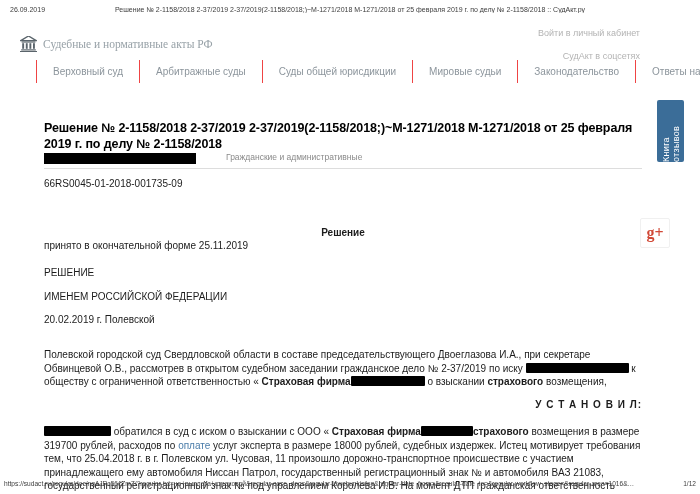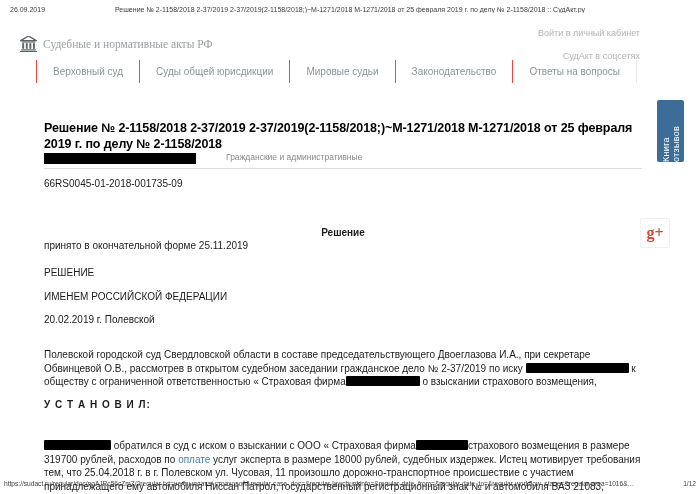--- a/index.html
+++ b/index.html
@@ -50,23 +50,23 @@
   .redact-bar { background:#000; height:11px; width:152px; flex:0 0 auto; }
   .category { font-size:8.5px; color:#8a8a8a; margin-left:2px; }
   hr { border:none; border-top:1px solid #ddd; margin:4px 0 8px; }
   .case-uid { margin-bottom:35px; }
   .center-b { text-align:center; font-weight:bold; }
   .prinjato { margin-bottom:13px; }
   .p-reshenie { margin-bottom:11px; }
   .p-imenem { margin-bottom:9px; }
   .p-date { margin-bottom:22px; }
   .para { margin-bottom:9px; }
-  .ustanovil { text-align:left; font-weight:bold; letter-spacing:1px; margin-bottom:28px; }
+  .ustanovil { text-align:right; font-weight:bold; letter-spacing:1px; margin-bottom:14px; }
   .redacted { display:inline-block; height:10px; background:#000; vertical-align:-1px; border-radius:1px; }
-  .b { font-weight:normal; }
+  .b { font-weight:bold; }
   .link { color:#4a7ca9; cursor:pointer; }
 </style>
 </head>
 <body>
 
 <div class="print-header">
   <span class="print-date">26.09.2019</span>
   <span class="print-title">Решение № 2-1158/2018 2-37/2019 2-37/2019(2-1158/2018;)~М-1271/2018 М-1271/2018 от 25 февраля 2019 г. по делу № 2-1158/2018 :: СудАкт.ру</span>
 </div>
 
@@ -86,20 +86,21 @@
   <span class="logo-text">Судебные и нормативные акты РФ</span>
 </div>
 
 <div class="header-links">
   <a class="header-link">Войти в личный кабинет</a>
   <a class="header-link">СудАкт в соцсетях</a>
 </div>
 
 <nav class="nav">
   <a class="nav-tab">Верховный суд</a>
+  <a class="nav-tab">Арбитражные суды</a>
   <a class="nav-tab">Суды общей юрисдикции</a>
   <a class="nav-tab">Мировые судьи</a>
   <a class="nav-tab">Законодательство</a>
   <a class="nav-tab">Ответы на вопросы</a>
 </nav>
 
 <div class="ribbon">
   <span>Книга отзывов</span>
 </div>
 <div class="gplus-box">

